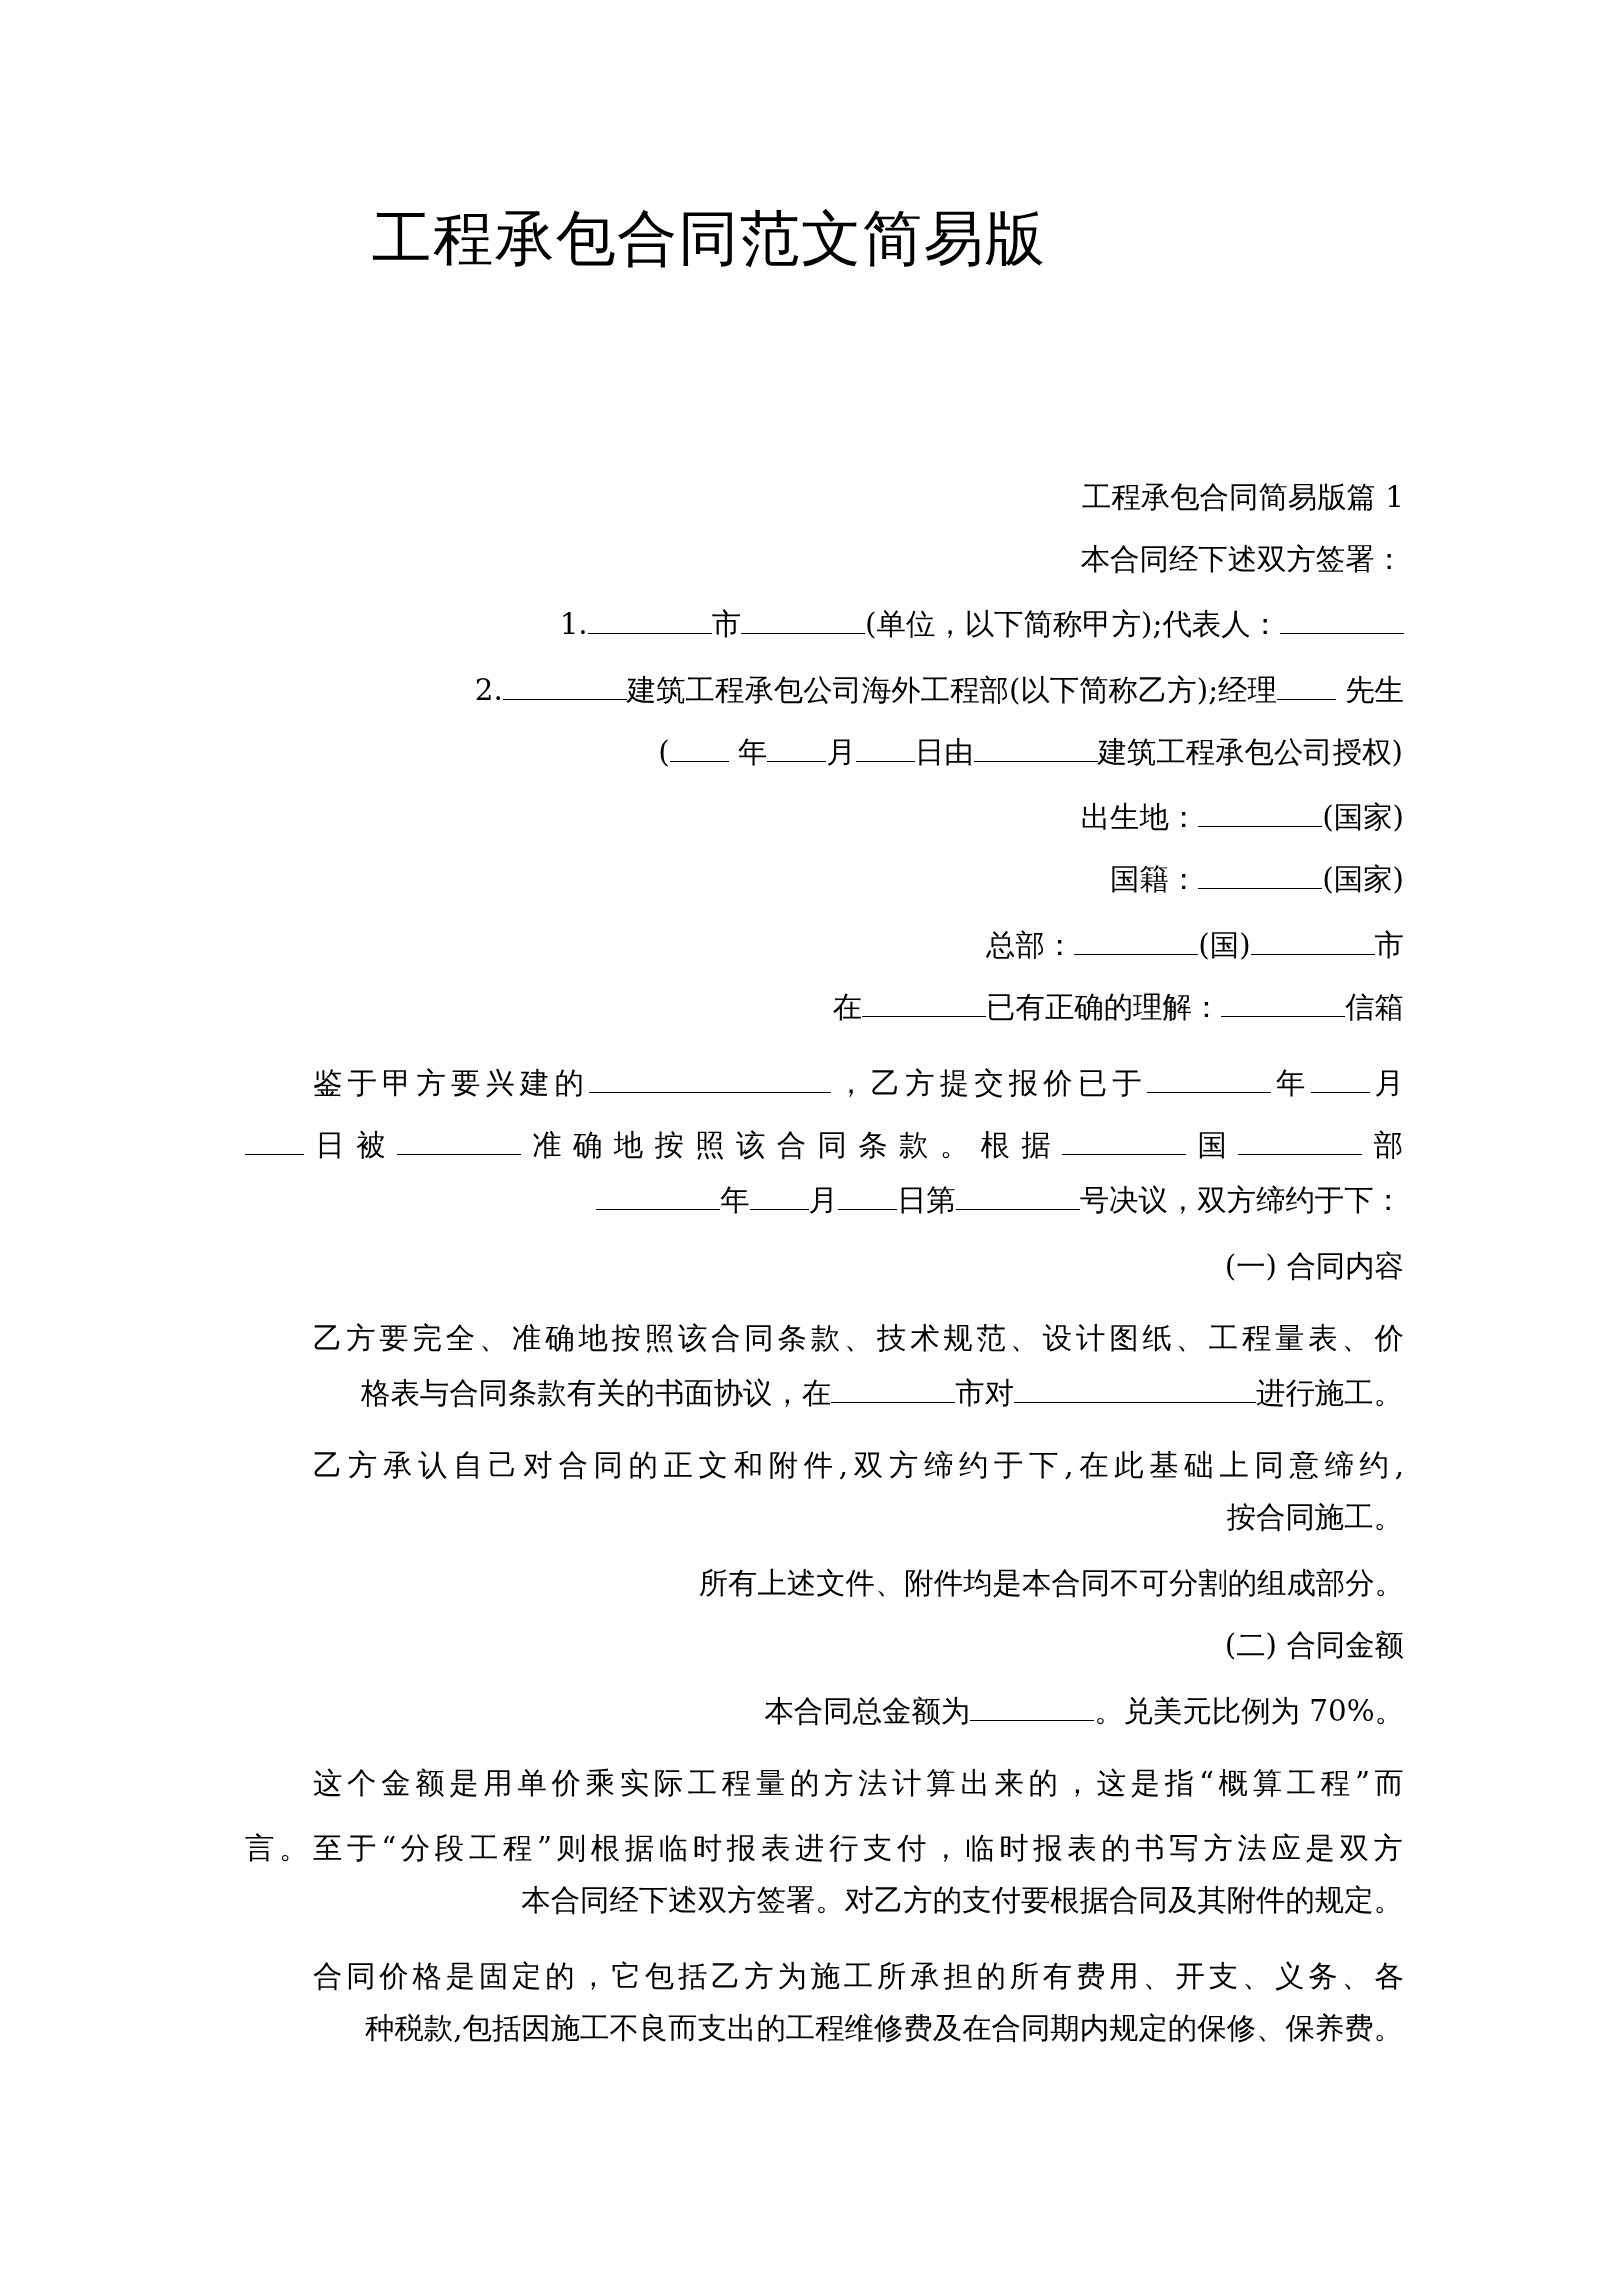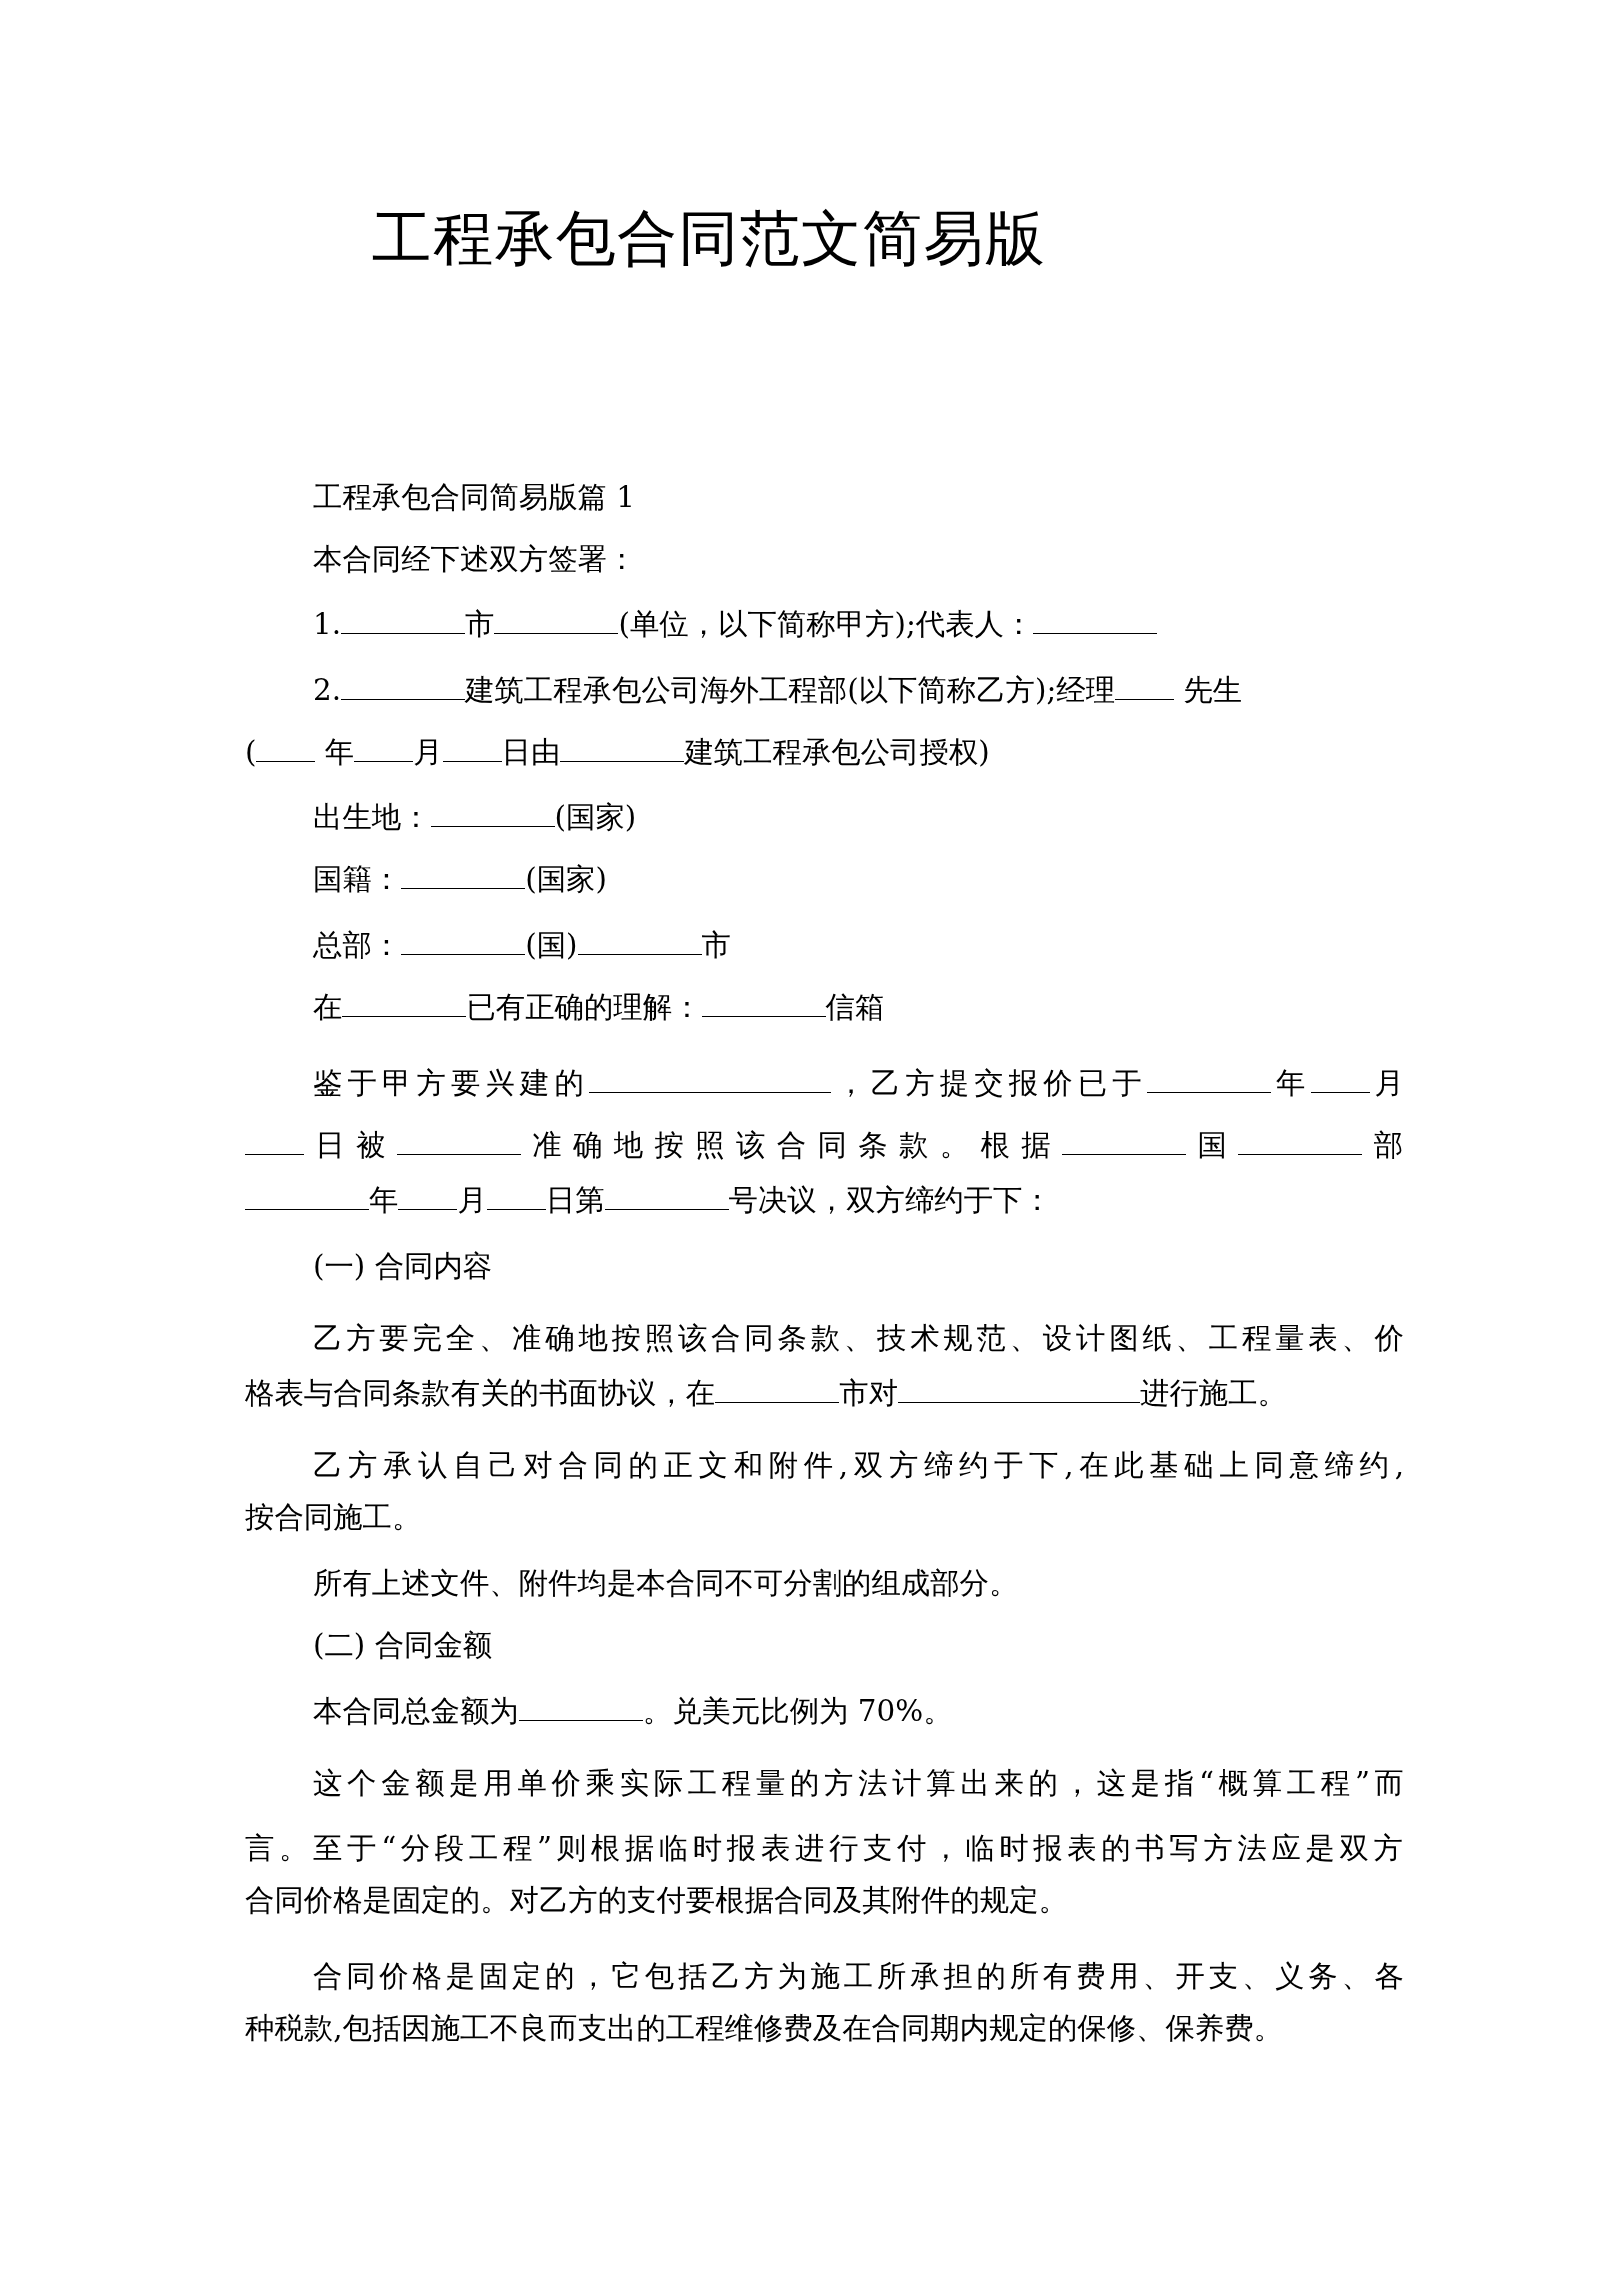--- a/index.html
+++ b/index.html
@@ -1,21 +1,21 @@
 <!DOCTYPE html>
 <html style="font-size:10.5px"><head>
 <meta charset="utf-8">
 <style>
   html, body { margin: 0; padding: 0; background: #ffffff; }
   body { width: 1623px; height: 2295px; position: relative; overflow: hidden;
          font-family: "DejaVu Serif", "Liberation Serif", serif; color: #000; }
   .title { position: absolute; left: 0; width: 1418px; top: 196px; text-align: center;
            font-size: 60px; line-height: 85px; letter-spacing: 1.3px; }
   .line { position: absolute; left: 245px; width: 1158px; font-size: 29.4px; line-height: 39px;
-          white-space: nowrap; }
+          white-space: nowrap; text-align: right; }
   .indent { left: 313px; width: 1091px; }
   .justify { text-align: justify; text-align-last: justify; margin-top: 10px; }
   .blank { display: inline-block; border-bottom: 1.3px solid #000; height: 27.5px; vertical-align: baseline; }
   .b8 { width: 124px; } .b4 { width: 59px; } .b16 { width: 242px; }
 </style>
 </head>
 <body>
 
 <div class="title">工程承包合同范文简易版</div>
 
@@ -64,16 +64,16 @@
 <div class="line indent justify" style="top:1436px">乙方承认自己对合同的正文和附件,双方缔约于下,在此基础上同意缔约,</div>
 <div class="line" style="top:1498px">按合同施工。</div>
 <div class="line indent" style="top:1564px">所有上述文件、附件均是本合同不可分割的组成部分。</div>
 
 <div class="line indent" style="top:1626px">(二) 合同金额</div>
 <div class="line indent" style="top:1692px">
   <span>本合同总金额为</span><span class="blank b8"></span><span>。兑美元比例为 70%。</span>
 </div>
 <div class="line indent justify" style="top:1754px">这个金额是用单价乘实际工程量的方法计算出来的，这是指“概算工程”而</div>
 <div class="line justify" style="top:1819px">言。至于“分段工程”则根据临时报表进行支付，临时报表的书写方法应是双方</div>
-<div class="line" style="top:1881px">合同价格是固定的。对乙方的支付要根据合同及其附件的规定。</div>
+<div class="line" style="top:1881px">本合同经下述双方签署。对乙方的支付要根据合同及其附件的规定。</div>
 <div class="line indent justify" style="top:1947px">合同价格是固定的，它包括乙方为施工所承担的所有费用、开支、义务、各</div>
 <div class="line" style="top:2009px">种税款,包括因施工不良而支出的工程维修费及在合同期内规定的保修、保养费。</div>
 
 
 </body></html>

